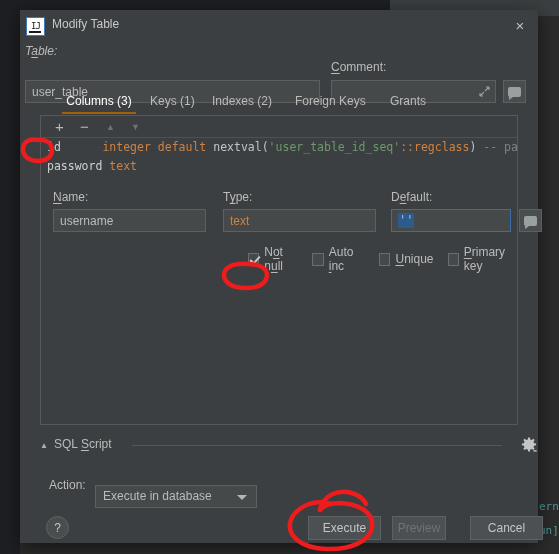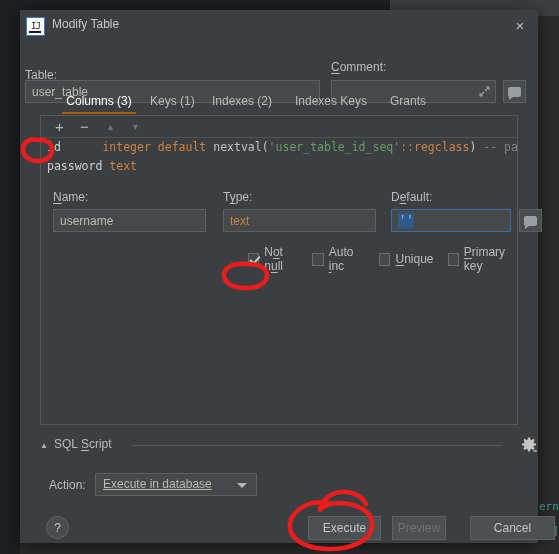--- a/index.html
+++ b/index.html
@@ -128,42 +128,42 @@
     <div id="app-icon">
       <span>IJ</span>
       <i></i>
     </div>
     <div id="dialog-title">Modify Table</div>
     <div id="close-btn">×</div>
   </div>
 
   <div id="dlg-body">
 
-    <div class="fld-label" style="position:absolute;left:5px;top:28px;">T<span class="underline">a</span>ble:</div>
+    <div class="fld-label" style="position:absolute;left:5px;top:4px;font-style:italic;">T<span class="underline">a</span>ble:</div>
     <div class="fld-label" style="position:absolute;left:311px;top:20px;"><span class="underline">C</span>omment:</div>
 
     <input class="textfield" style="position: absolute; left: 5px; top: 40px; width: 295px;" value="user_table">
 
     <div style="position:absolute;left:311px;top:40px;width:165px;height:23px;">
       <input class="textfield" style="position: absolute; left: 0px; top: 0px; width: 165px;" value="">
       <svg style="position:absolute;right:6px;top:6px;" width="11" height="11" viewBox="0 0 11 11">
         <path d="M10 1 L6 5 M10 1 L10 4 M10 1 L7 1 M1 10 L5 6 M1 10 L1 7 M1 10 L4 10" stroke="#9aa0a0" stroke-width="1.1" fill="none"></path>
       </svg>
     </div>
 
     <div class="iconbtn" style="position:absolute;left:483px;top:40px;">
       <div class="bubble"></div>
     </div>
   </div>
 
   <div id="tabs">
     <div class="tab active" style="left:22px;width:74px;text-align:center;">Columns (3)</div>
     <div class="tab" style="left:110px;">Keys (1)</div>
     <div class="tab" style="left:172px;">Indexes (2)</div>
-    <div class="tab" style="left:255px;">Indexes Keys</div>
+    <div class="tab" style="left:255px;">Foreign Keys</div>
     <div class="tab" style="left:350px;">Grants</div>
   </div>
 
   <div id="grid-panel">
 
     <div id="toolbar">
       <div class="tb-btn" style="left:10px;">+</div>
       <div class="tb-btn" style="left:35px;">−</div>
       <div class="tb-btn dim" style="left:61px;">▲</div>
       <div class="tb-btn dim" style="left:86px;">▼</div>
@@ -216,30 +216,30 @@
     <div id="sql-rule"></div>
     <svg id="gear" viewBox="0 0 18 18">
       <path d="M9 5.6a3.4 3.4 0 1 0 0 6.8 3.4 3.4 0 0 0 0-6.8zm0 5a1.6 1.6 0 1 1 0-3.2 1.6 1.6 0 0 1 0 3.2z" fill="#c4c4c4"></path>
       <path d="M8.1 1.4h1.8l.35 2.0 1.4.6 1.7-1.15 1.27 1.27-1.15 1.7.6 1.4 2.0.35v1.8l-2.0.35-.6 1.4 1.15 1.7-1.27 1.27-1.7-1.15-1.4.6-.35 2.0H8.1l-.35-2.0-1.4-.6-1.7 1.15-1.27-1.27 1.15-1.7-.6-1.4-2.0-.35V7.57l2.0-.35.6-1.4-1.15-1.7L4.65 2.85l1.7 1.15 1.4-.6z" fill="#c4c4c4"></path>
       <path d="M13.5 14.2 h3.2 v1.4 h-3.2z" fill="#c4c4c4"></path>
     </svg>
   </div>
 
   <div id="action-row">
     <span class="fld-label" style="position:absolute;left:9px;top:5px;">Action:</span>
-    <div class="combo" style="position:absolute;left:55px;top:0;text-decoration:underline;">
+    <div class="combo" style="position:absolute;left:55px;top:12px;">
       <span>Execute in database</span>
       <span class="caret"></span>
     </div>
   </div>
 
   <div id="help-btn">?</div>
   <div class="btn" style="left:288px;width:73px;">Execute</div>
   <div class="btn disabled" style="left:372px;width:54px;">Preview</div>
-  <div class="btn" style="left:450px;width:85px;">Cancel</div>
+  <div class="btn" style="left:450px;width:73px;">Cancel</div>
 </div>
 
 <svg id="ink">
 
   <path class="ink" d="M38 140 C28 138 23 143 23 149 C23 157 30 161 38 161 C46 161 52 157 52 150 C52 143 46 139 38 140 Z"></path>
 
   <path class="ink" d="M247 264 C232 263 224 268 224 275 C224 283 233 288 246 288 C259 288 267 283 267 275 C267 268 259 264 247 264 Z"></path>
 
   <path class="ink" d="M332 504 C310 498 293 510 290 523 C288 537 302 548 326 549 C351 550 370 541 372 527 C374 513 360 504 340 503 C330 503 323 506 320 510"></path>
   <path class="ink" d="M320 510 C322 500 330 493 341 492 C352 491 362 496 366 504"></path>

